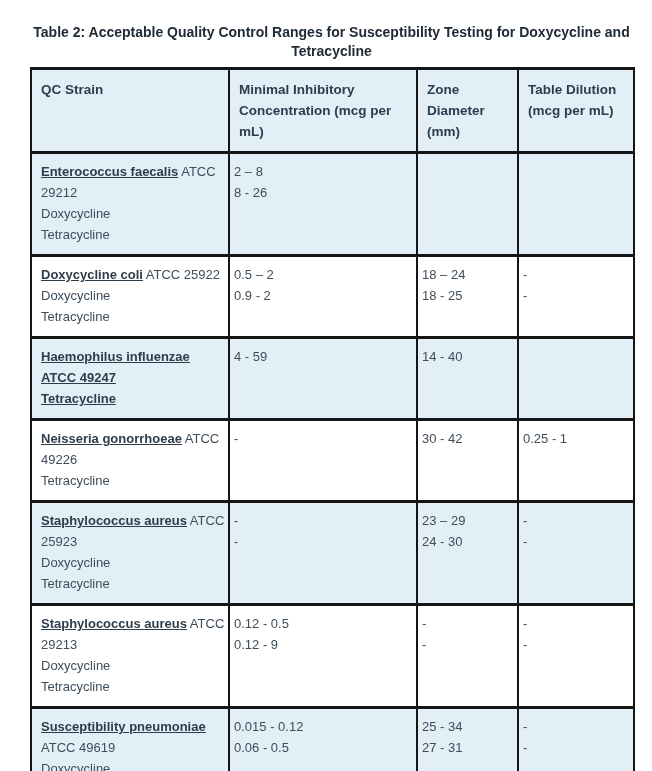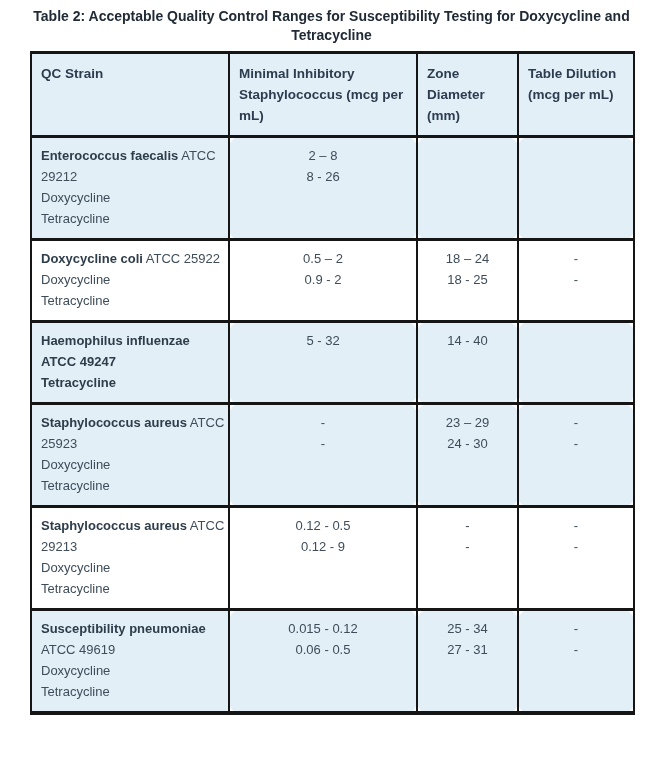--- a/index.html
+++ b/index.html
@@ -15,21 +15,21 @@
     background: #ffffff;
     padding: 7px 19px 2px 30px;
   }
   .title {
     text-align: center;
     font-weight: bold;
     font-size: 14px;
     line-height: 19px;
     color: var(--title-text, #202b36);
     max-width: 600px;
-    margin: 0 auto 6px auto;
+    margin: 16px auto 6px auto;
   }
   table.qc {
     border-collapse: collapse;
     table-layout: fixed;
     width: 603px;
     border: 2px solid var(--border, #151515);
     border-bottom-width: 4px;
   }
   table.qc tr {
     border-top: 3px solid var(--border, #151515);
@@ -53,51 +53,50 @@
     font-size: 13px;
     color: var(--body-text, #3e4d59);
     line-height: 21px;
     padding: 7px 4px 9px 4px;
   }
   table.qc td.strain {
     padding-left: 9px;
     padding-right: 2px;
   }
   table.qc td.val {
-    text-align: center;
-    border-radius: 11px;
   }
   table.qc tr.shaded td {
     background: var(--row-alt, #e2eff7);
   }
   .line {
     white-space: nowrap;
   }
   .strain .line strong {
     color: var(--strong-text, #2e3d4a);
     font-weight: bold;
+    text-decoration: underline;
   }
 </style>
 </head>
 <body>
 
 <div class="page">
   <div class="title">Table 2: Acceptable Quality Control Ranges for Susceptibility Testing for Doxycycline and Tetracycline</div>
 
   <table class="qc">
     <colgroup>
       <col style="width:198px">
       <col style="width:188px">
       <col style="width:101px">
       <col style="width:116px">
     </colgroup>
     <thead>
       <tr>
         <th>QC Strain</th>
-        <th>Minimal Inhibitory Staphylococcus (mcg per mL)</th>
+        <th>Minimal Inhibitory Concentration (mcg per mL)</th>
         <th>Zone Diameter (mm)</th>
         <th>Table Dilution (mcg per mL)</th>
       </tr>
     </thead>
     <tbody>
         <tr class="shaded">
           <td class="strain">
             <div class="line"><strong>Enterococcus faecalis</strong><span> ATCC</span></div>
             <div class="line"><span>29212</span></div>
             <div class="line"><span>Doxycycline</span></div>
@@ -129,26 +128,42 @@
             <div class="line">-</div>
           </td>
         </tr>
         <tr class="shaded">
           <td class="strain">
             <div class="line"><strong>Haemophilus influenzae</strong></div>
             <div class="line"><strong>ATCC 49247</strong></div>
             <div class="line"><strong>Tetracycline</strong></div>
           </td>
           <td class="val">
-            <div class="line">5 - 32</div>
+            <div class="line">4 - 59</div>
           </td>
           <td class="val">
             <div class="line">14 - 40</div>
           </td>
           <td class="val"></td>
+        </tr>
+        <tr>
+          <td class="strain">
+            <div class="line"><strong>Neisseria gonorrhoeae</strong><span> ATCC</span></div>
+            <div class="line"><span>49226</span></div>
+            <div class="line"><span>Tetracycline</span></div>
+          </td>
+          <td class="val">
+            <div class="line">-</div>
+          </td>
+          <td class="val">
+            <div class="line">30 - 42</div>
+          </td>
+          <td class="val">
+            <div class="line">0.25 - 1</div>
+          </td>
         </tr>
         <tr class="shaded">
           <td class="strain">
             <div class="line"><strong>Staphylococcus aureus</strong><span> ATCC</span></div>
             <div class="line"><span>25923</span></div>
             <div class="line"><span>Doxycycline</span></div>
             <div class="line"><span>Tetracycline</span></div>
           </td>
           <td class="val">
             <div class="line">-</div>

